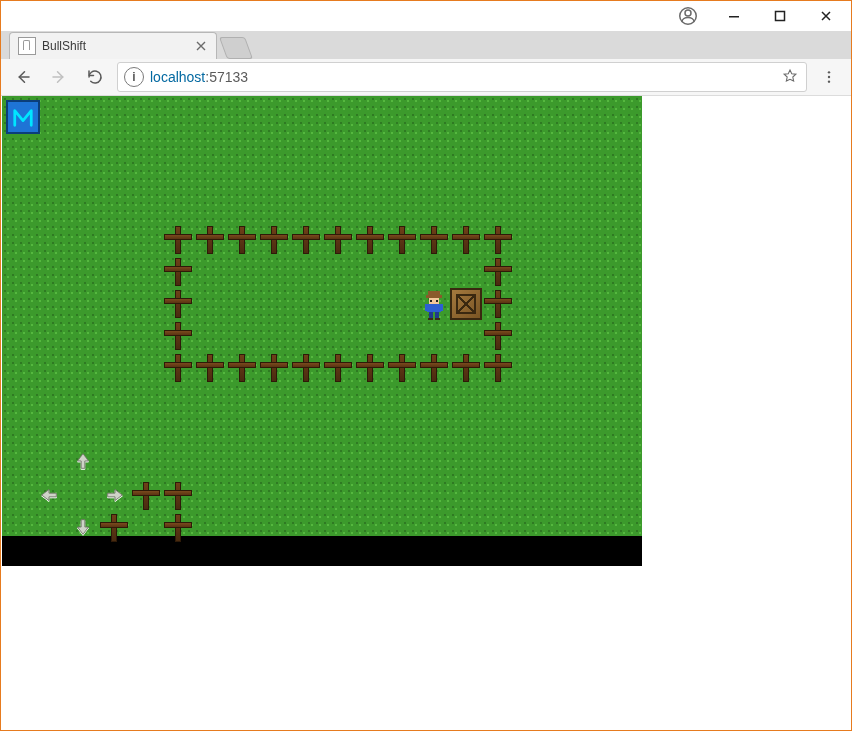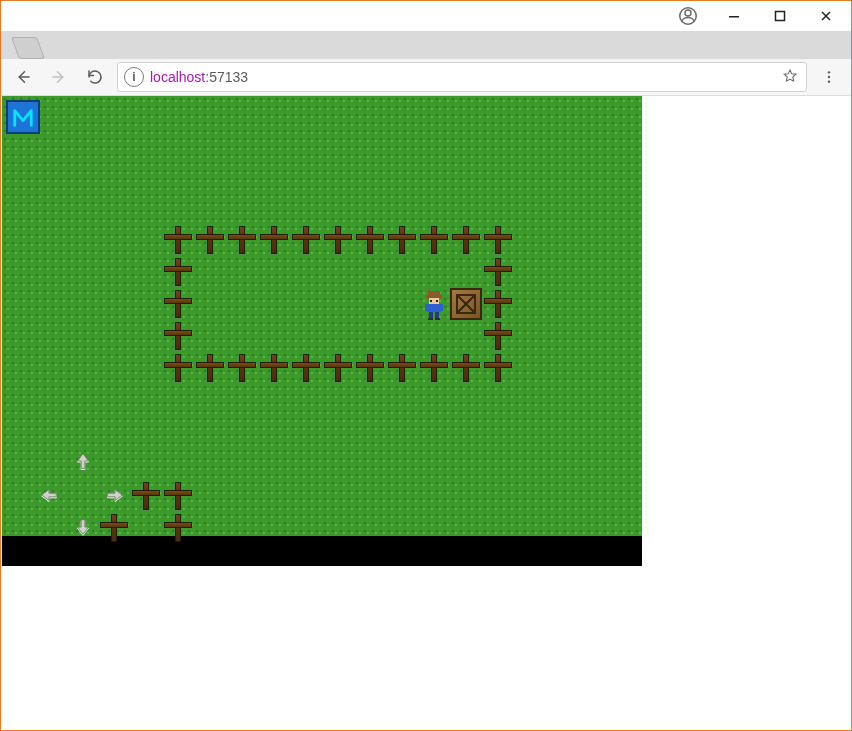--- a/index.html
+++ b/index.html
@@ -22,21 +22,21 @@
   .tab .tab-close{width:14px;height:14px;display:flex;align-items:center;justify-content:center;color:#6b6b6b}
   .newtab{width:24px;height:20px;margin-left:6px;background:#cfcfcf;border:1px solid #b0b0b0;border-radius:3px;transform:skewX(20deg)}
 
   
   .addrrow{height:36px;display:flex;align-items:center;gap:8px;padding:0 8px;border-bottom:1px solid #dcdcdc;background:#f6f6f6}
   .nav-btn{width:28px;height:28px;display:flex;align-items:center;justify-content:center;border-radius:14px;color:#5a5a5a}
   .nav-btn.disabled{color:#b9b9b9}
   .omnibox{flex:1;height:28px;border:1px solid #d0d0d0;border-radius:3px;background:#fff;display:flex;align-items:center;gap:6px;padding:0 6px}
   .omnibox .info{width:18px;height:18px;border:1px solid #7a7a7a;border-radius:50%;display:flex;align-items:center;justify-content:center;font-weight:bold;color:#5a5a5a;font-size:12px}
   .omnibox .url{flex:1;font-size:14px;color:#5b5b5b}
-  .omnibox .url .host{color:#a21caf}
+  .omnibox .url .host{color:#0369a1}
   .omnibox .star{width:18px;height:18px;color:#6b6b6b}
   .menu-btn{width:28px;height:28px;display:flex;align-items:center;justify-content:center;color:#5a5a5a}
 
   
   .viewport{position:absolute;left:1px;right:1px;top:95px;bottom:1px;background:#fff}
 
   
   .game{position:absolute;left:0;top:0;width:640px;height:470px;background:#000}
   
   .grass{position:absolute;left:0;top:0;width:640px;height:440px;
@@ -101,20 +101,29 @@
         </svg>
     </div>
     <div class="win-btn">
       <svg width="12" height="12" viewBox="0 0 12 12">
           <path d="M2 2 L10 10 M10 2 L2 10" stroke="#222" stroke-width="1.5"></path>
         </svg>
     </div>
   </div>
 
   <div class="tabstrip">
+    <div class="tab">
+      <span class="favicon"></span>
+      <span class="tab-title">BullShift</span>
+      <span class="tab-close">
+        <svg width="10" height="10" viewBox="0 0 10 10">
+            <path d="M1 1 L9 9 M9 1 L1 9" stroke="#6b6b6b" stroke-width="1.4"></path>
+          </svg>
+      </span>
+    </div>
     <div class="newtab"></div>
   </div>
 
   <div class="addrrow">
     <div class="nav-btn">
       <svg width="18" height="18" viewBox="0 0 24 24">
           <path d="M14 5l-7 7 7 7" fill="none" stroke="#5a5a5a" stroke-width="2" stroke-linecap="round" stroke-linejoin="round"></path>
           <path d="M7 12h13" stroke="#5a5a5a" stroke-width="2" stroke-linecap="round"></path>
         </svg>
     </div>

